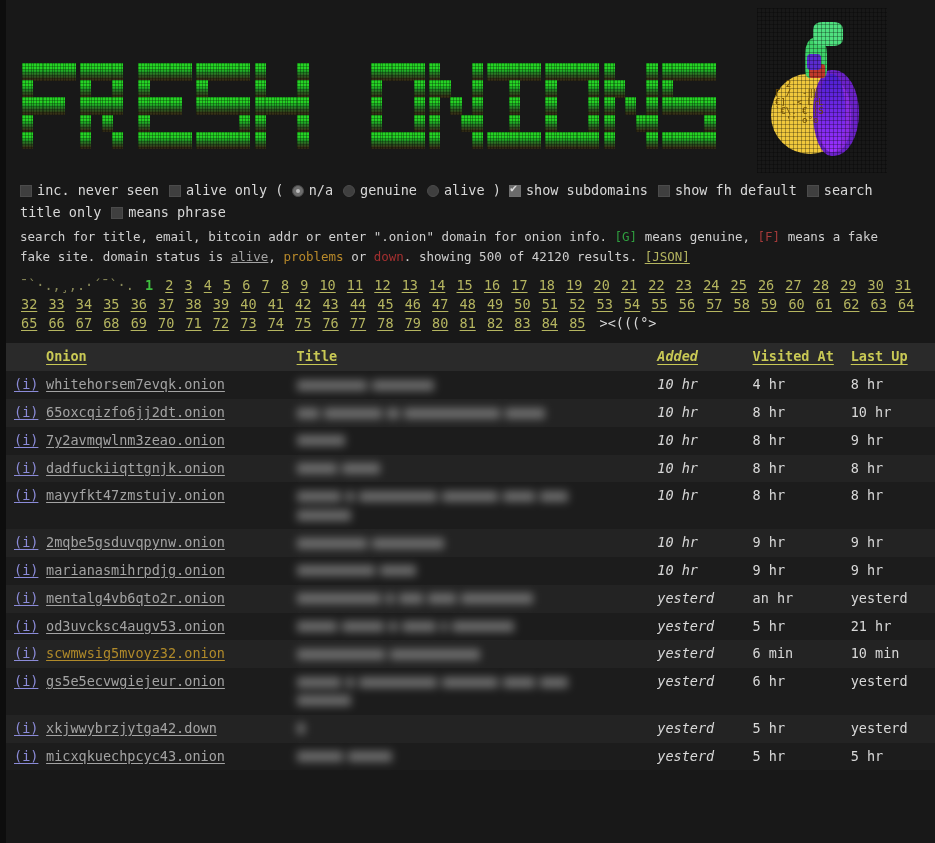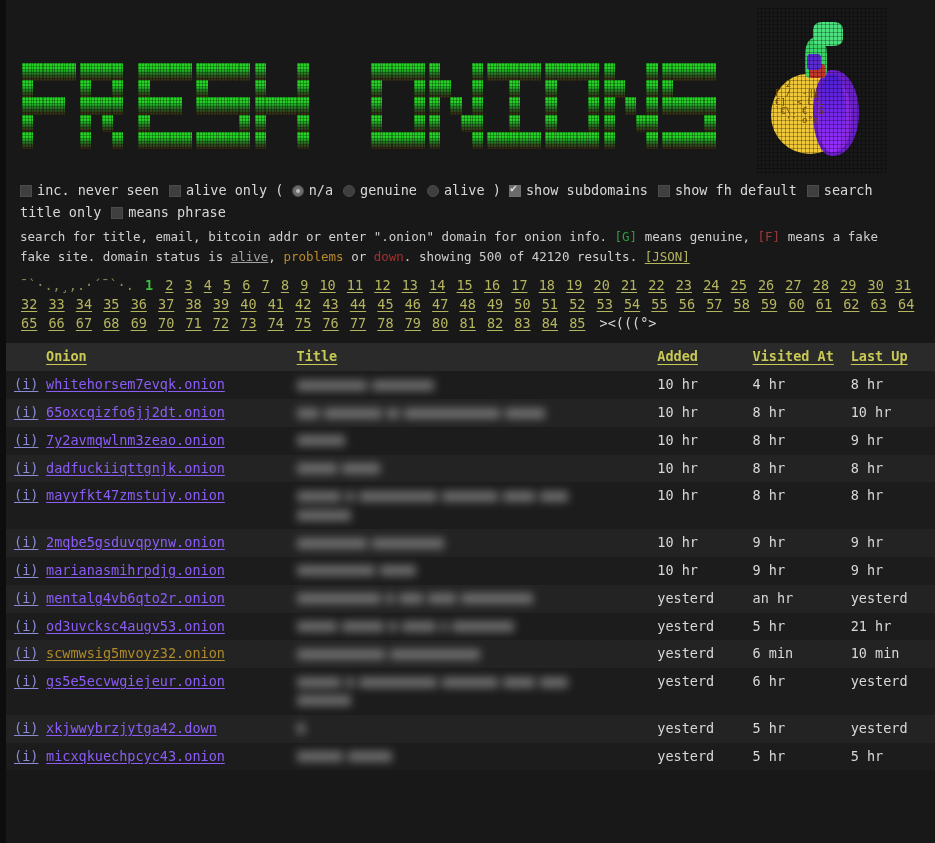--- a/index.html
+++ b/index.html
@@ -178,34 +178,34 @@
   table.results td {
     padding: 5px 4px 5px 0;
     vertical-align: top;
     white-space: nowrap;
   }
   tr.r-odd td { background: #1c1c1c; }
   tr.r-even td { background: #232323; }
   .c-info { width: 40px; padding-left: 8px !important; }
   .c-onion { width: 250px; }
   .c-title { width: 360px; }
-  .c-added { width: 95px; }
+  .c-added { width: 95px; font-style: italic; }
   .c-visited { width: 98px; }
   .c-lastup { width: 110px; }
 
   a.info {
     color: #8b8bd8;
     text-decoration: underline;
     text-underline-offset: 2px;
   }
   a.onion {
     text-decoration: underline;
     text-underline-offset: 2px;
   }
-  a.onion.down { color: #8b5cf6; }
+  a.onion.down { color: #a3a3a3; }
   a.onion.problems { color: #b08a2a; }
 
   .blur-wrap { display: block; filter: blur(4.2px); opacity: .62; }
   .blur-chunk {
     display: inline-block;
     height: 11px;
     background: #9a9a9a;
     margin: 2px 5px 2px 0;
     vertical-align: middle;
     border-radius: 1px;

